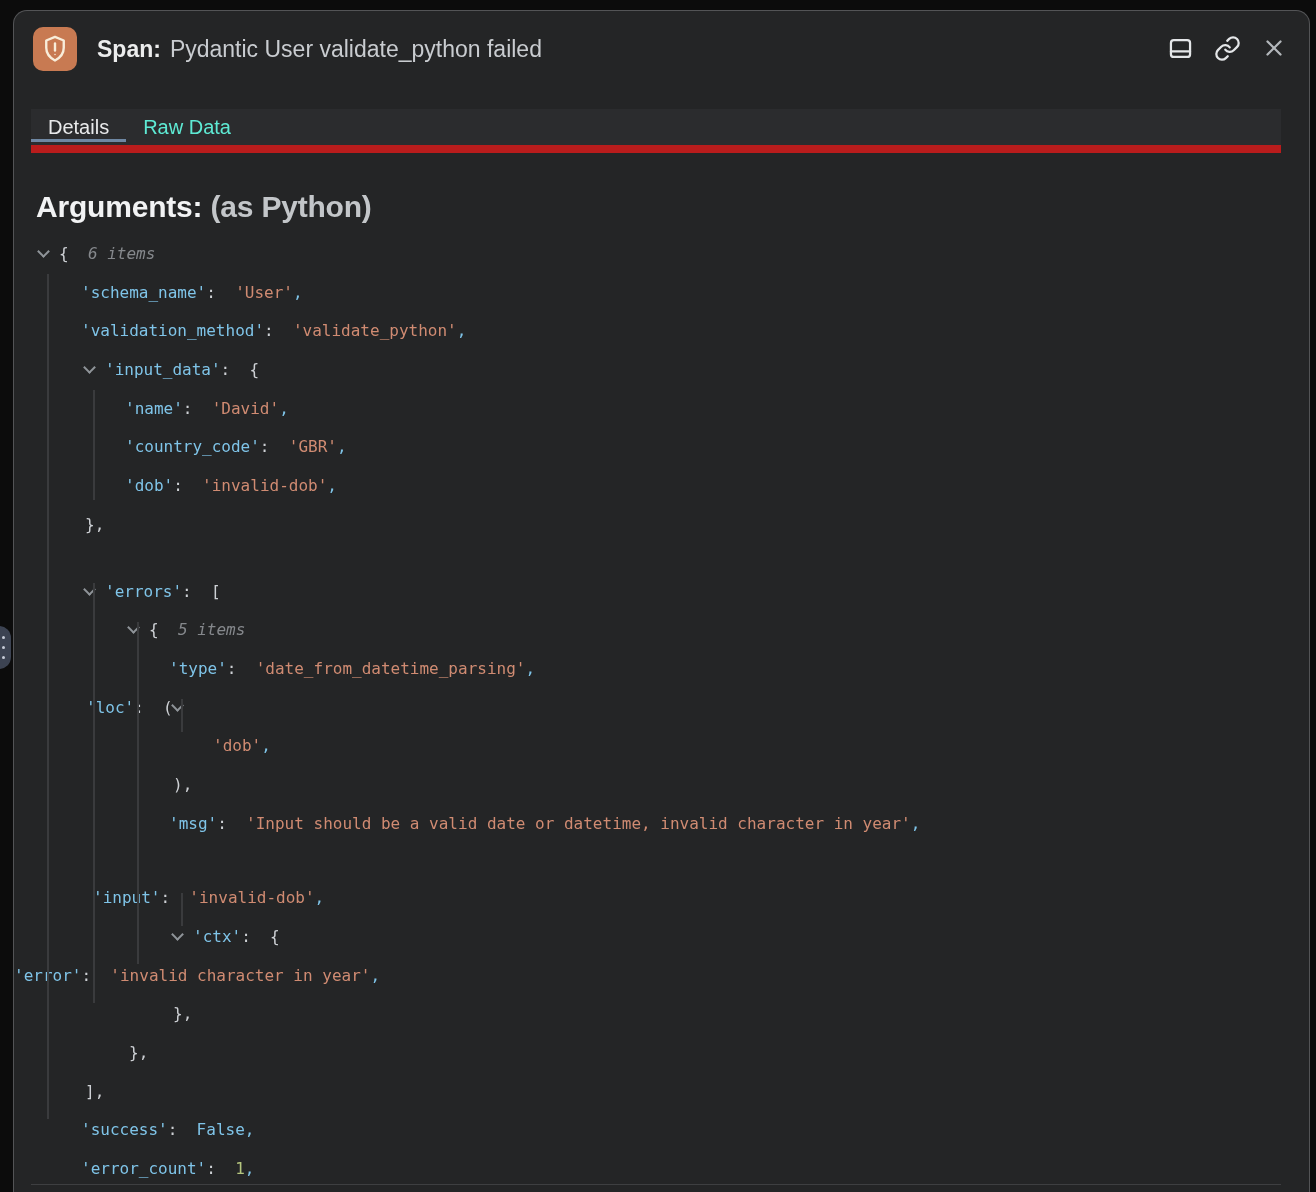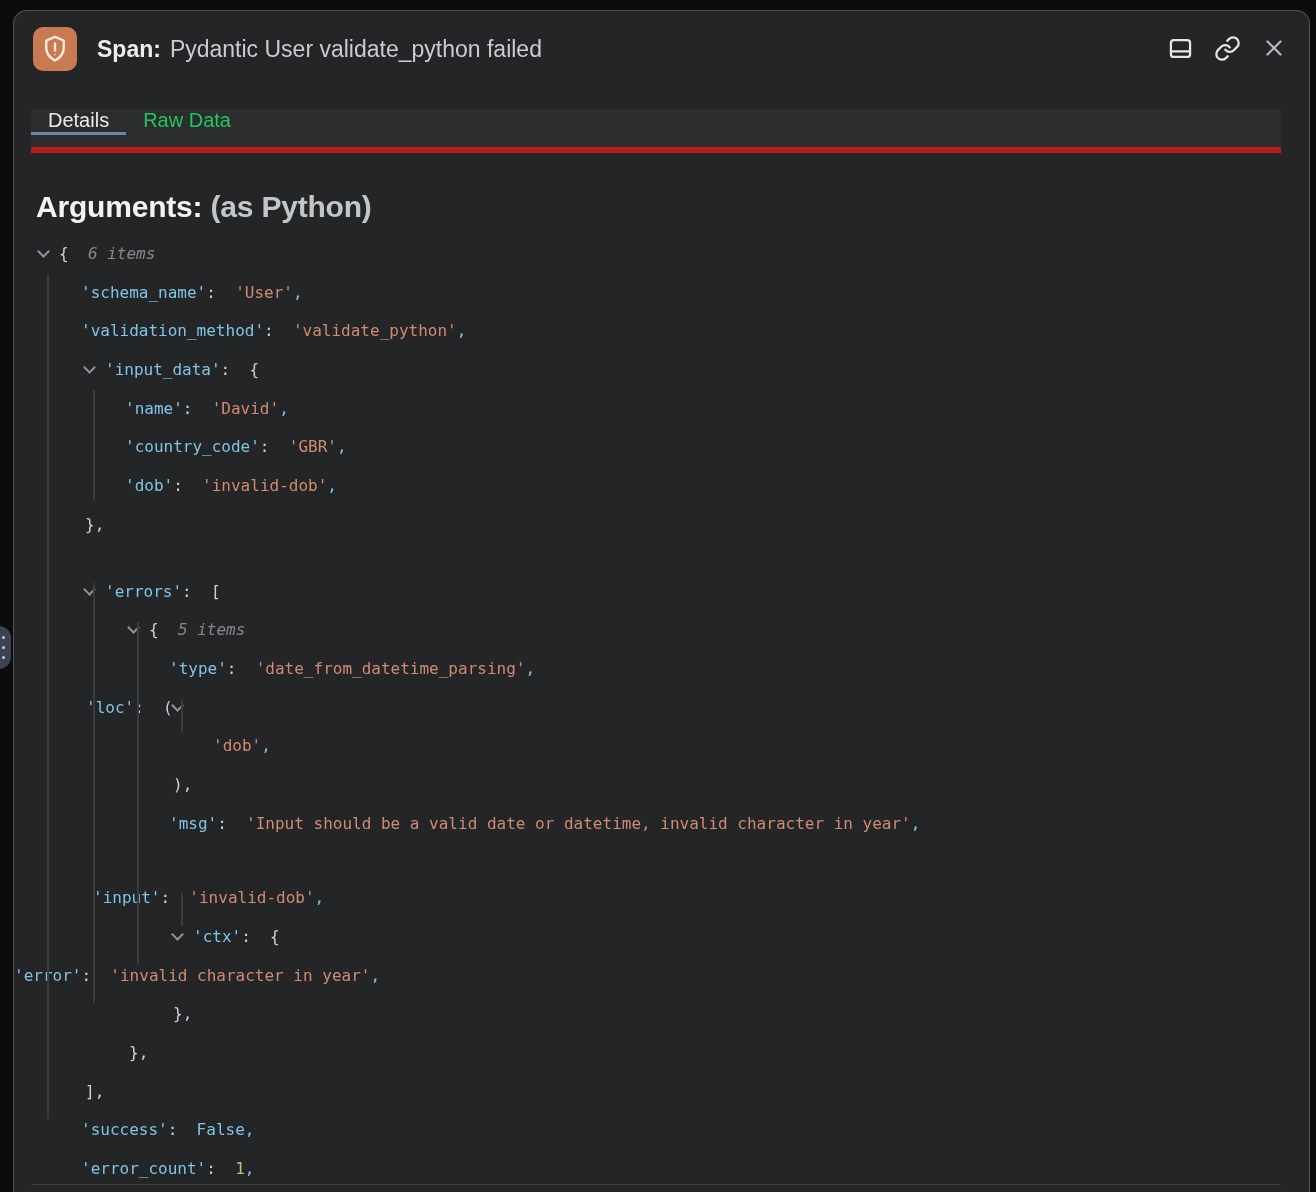--- a/index.html
+++ b/index.html
@@ -35,26 +35,26 @@
   .header-actions{
     position:absolute; top:22px; right:20px; display:flex; gap:17px; align-items:center;
   }
   .icon-btn{
     width:30px; height:30px; background:none; border:none; cursor:pointer;
     display:flex; align-items:center; justify-content:center; padding:0;
   }
   
   .tabbar{
     position:absolute; left:17px; top:98px; width:1250px; height:44px;
-    background:#2b2c2e; border-bottom:6px solid #b91c1c;
-    display:flex; align-items:flex-start;
+    background:#2b2c2e; border-bottom:8px solid #b91c1c;
+    display:flex; align-items:center;
   }
   .tab{
     padding:0 17px; display:flex; align-items:center; font-size:20px;
-    color:#22c55e; cursor:pointer; white-space:pre;
+    color:#5eead4; cursor:pointer; white-space:pre;
   }
   .tab.active{
     color:#e9eaeb;
     box-shadow:0 3px 0 0 var(--accent-tab-underline);
   }
   
   .args-heading{
     position:absolute; left:22px; top:179px; font-size:30px; font-weight:700;
     letter-spacing:-0.2px; white-space:pre;
   }

